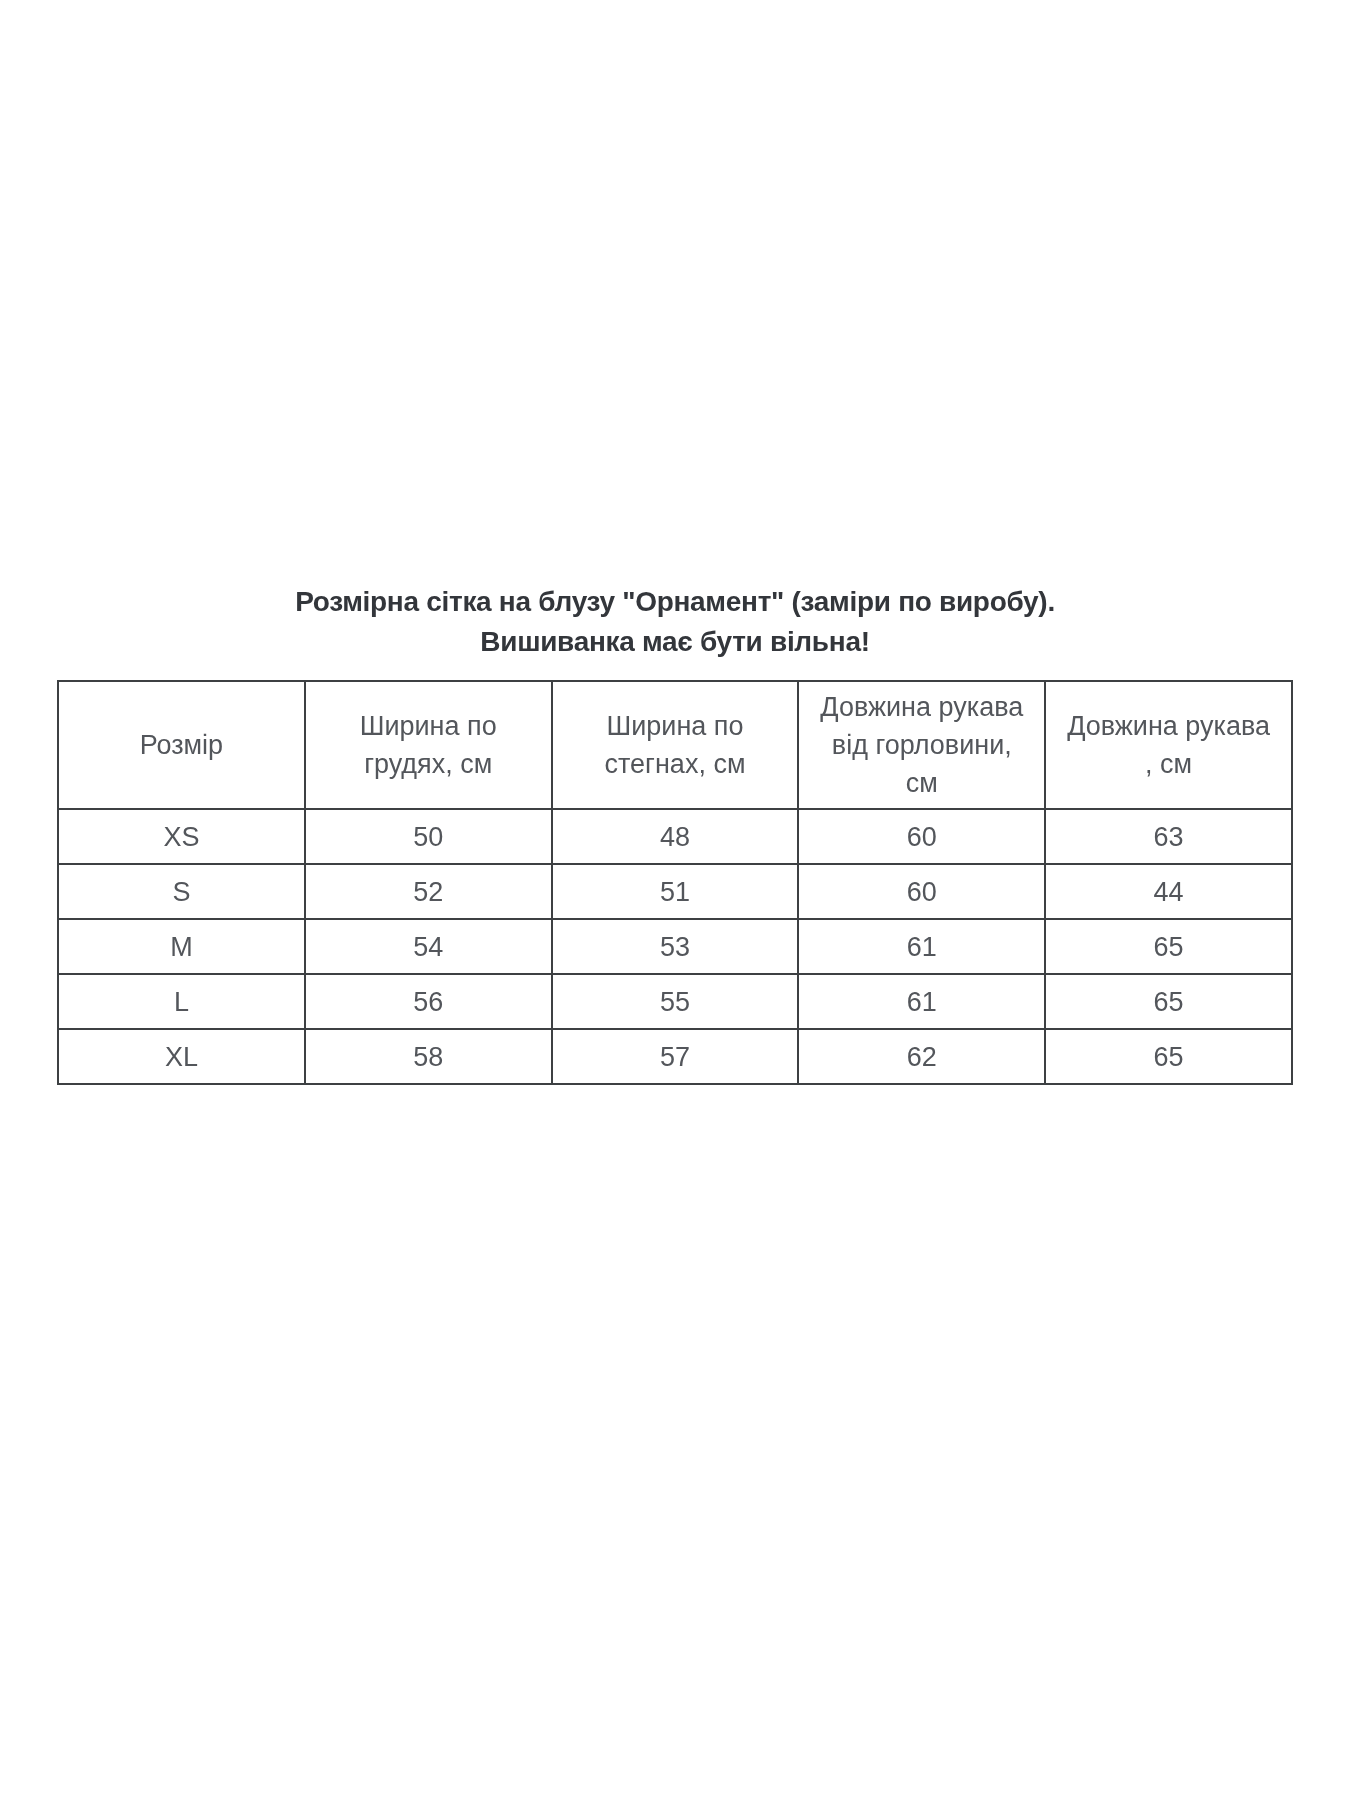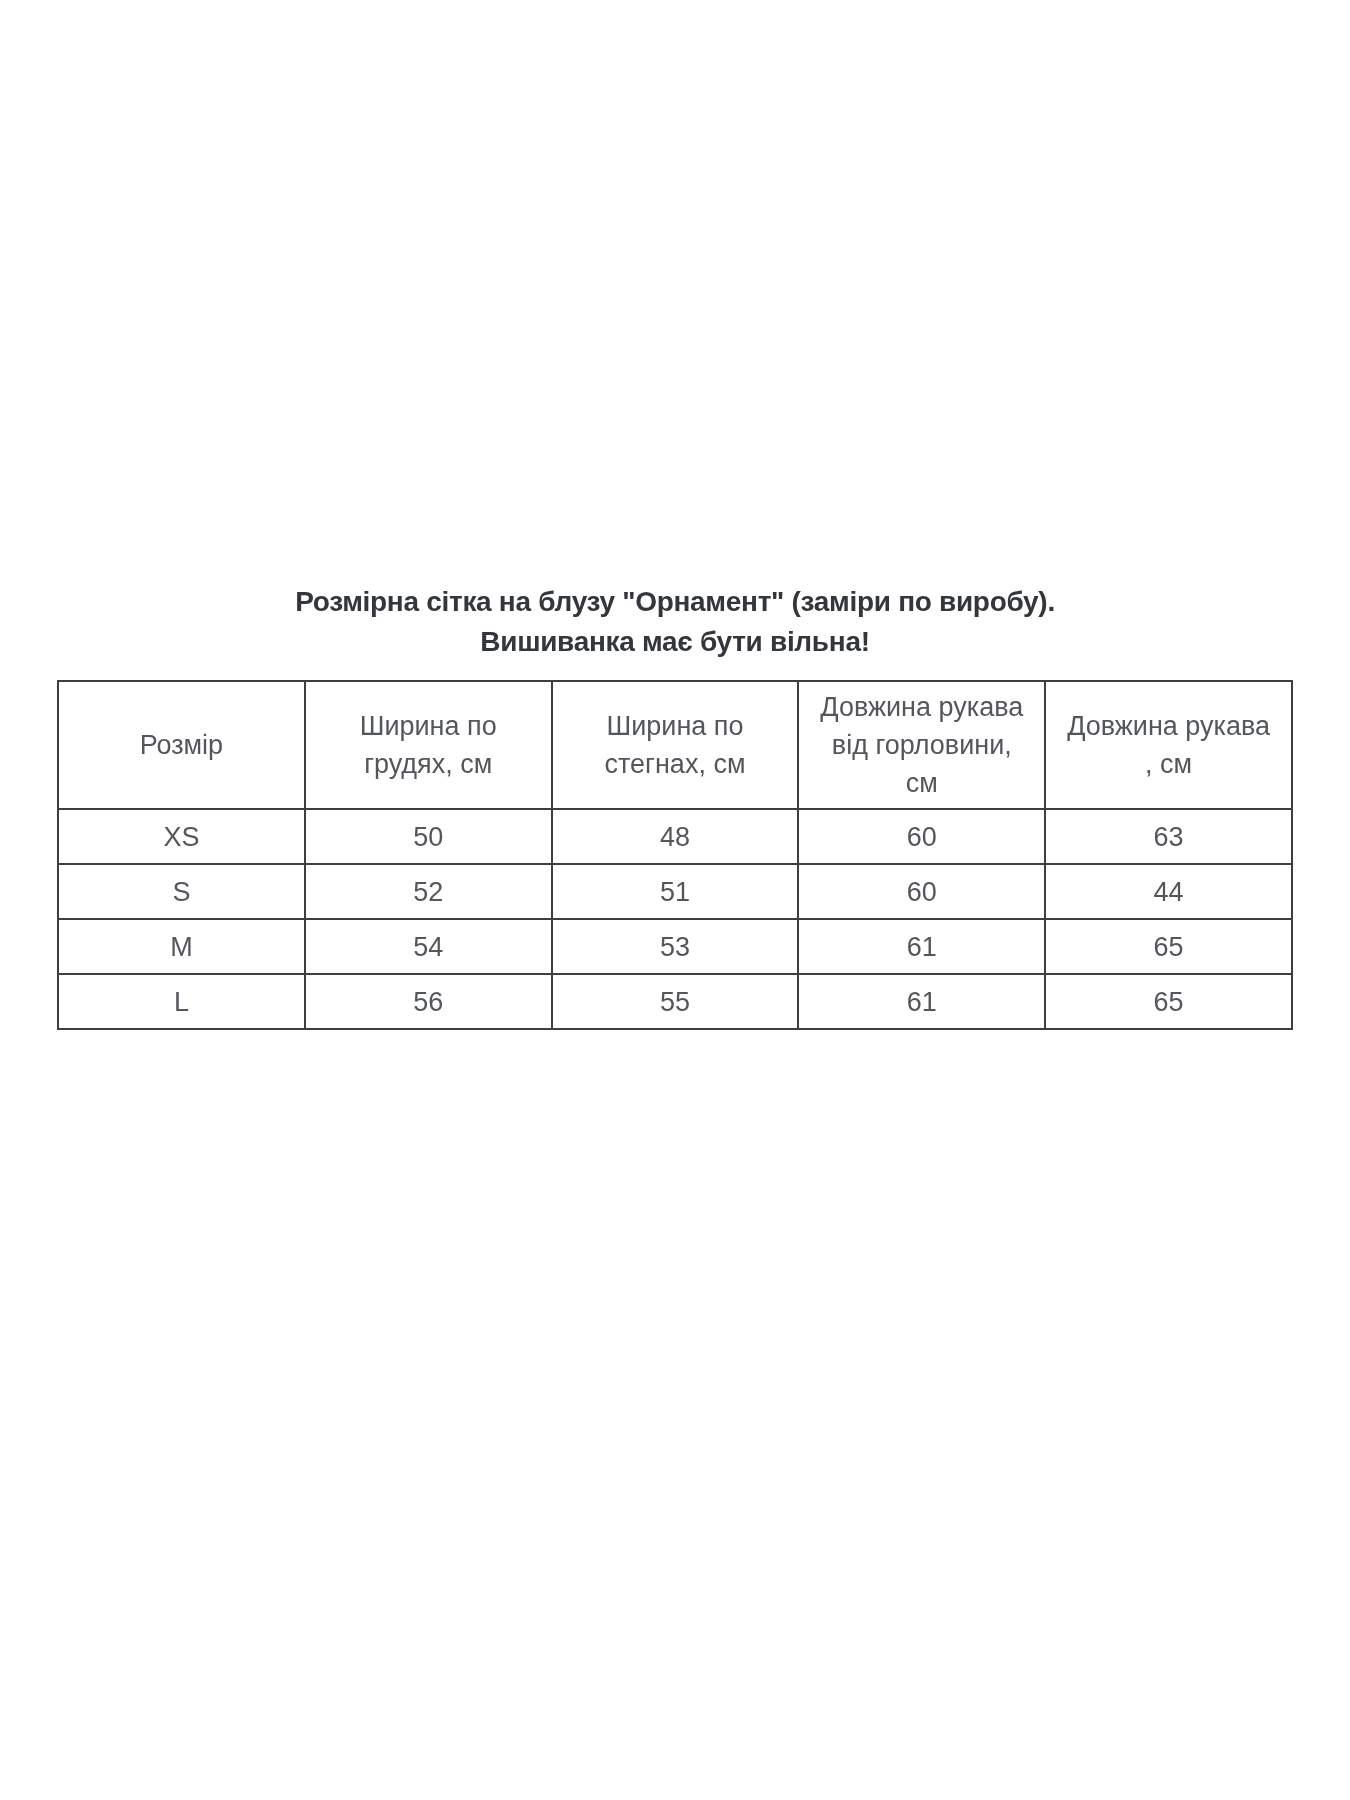--- a/index.html
+++ b/index.html
@@ -98,16 +98,23 @@
         <td>61</td>
         <td>65</td>
       </tr>
       <tr>
         <td>L</td>
         <td>56</td>
         <td>55</td>
         <td>61</td>
         <td>65</td>
       </tr>
+      <tr>
+        <td>XL</td>
+        <td>58</td>
+        <td>57</td>
+        <td>62</td>
+        <td>65</td>
+      </tr>
     </tbody>
   </table>
 
 </div>
 
 </body></html>

